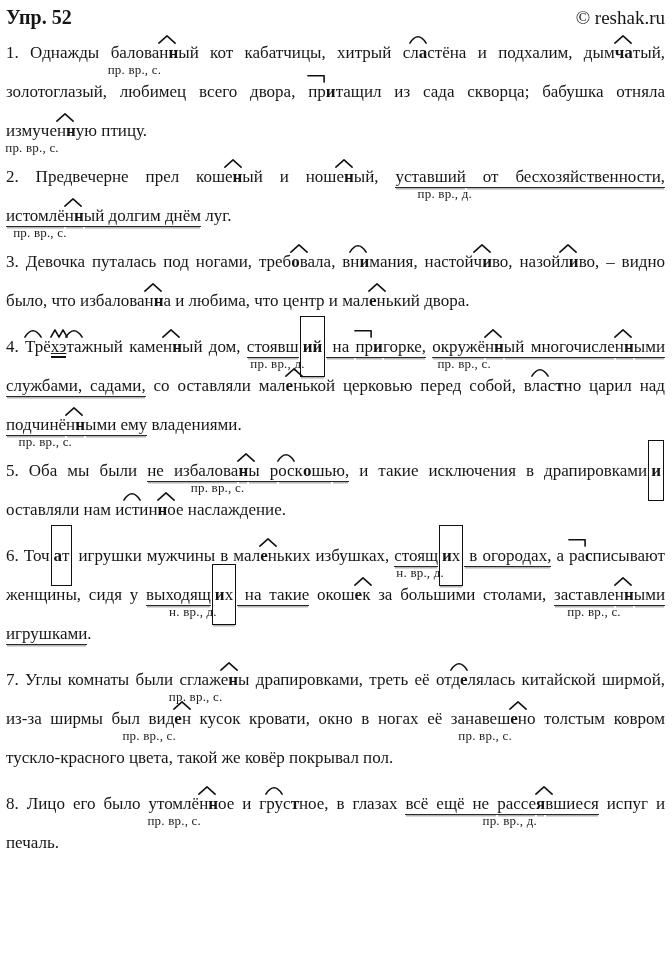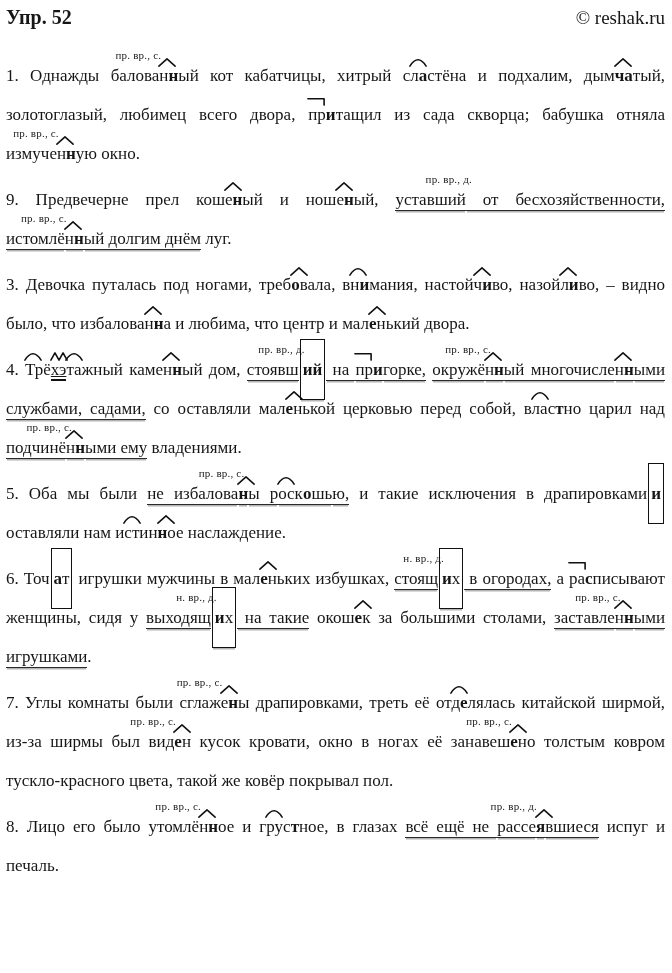--- a/index.html
+++ b/index.html
@@ -1,30 +1,30 @@
 <!DOCTYPE html>
 <html><head>
 <meta charset="utf-8">
 <style>
   html,body{margin:0;padding:0;background:#ffffff;}
   body{width:672px;color:#161616;font-family:"Liberation Serif", serif;}
   .page{padding:6px 7px 8px 6px;}
-  .hdr{display:flex;justify-content:space-between;align-items:baseline;margin-bottom:27px;}
+  .hdr{display:flex;justify-content:space-between;align-items:baseline;margin-bottom:4px;}
   .title{font-weight:bold;font-size:20px;}
   .copy{font-size:19px;}
   p.sent{margin:0 0 7px 0;font-size:17px;line-height:39px;text-align:justify;}
   .tok{position:relative;}
   .tok b{font-weight:bold;}
   
   .u{border-bottom:1px solid #2a2a2a;box-shadow:0 2.5px 0 -1px #b4b4b4;padding-bottom:1px;}
   
   .u2{border-bottom:2px solid #111;text-decoration:underline;}
   .box{border:1.5px solid #111;padding:20px 2px;margin:0 1px;}
   svg.mark{position:absolute;left:-1px;right:-1px;top:-8px;height:9px;overflow:visible;}
-  .lbl{position:absolute;font-size:11px;line-height:1;white-space:nowrap;font-weight:normal;color:#1d1d1d;letter-spacing:0.2px;}
+  .lbl{position:absolute;font-size:13px;line-height:1;white-space:nowrap;font-weight:normal;color:#1d1d1d;letter-spacing:0.2px;margin-top:36px;}
   .lbl.pre{right:90%;top:-16px;}
   .lbl.end{right:-6px;top:-16px;}
 </style>
 </head>
 <body>
 
 <div class="page">
   <div class="hdr">
     <span class="title">Упр. 52</span>
     <span class="copy">© reshak.ru</span>
@@ -33,22 +33,22 @@
       <p class="sent"><span class="tok">1. Однажды </span><span class="tok">балова</span><span class="tok">н<b>н</b><svg class="mark" viewBox="0 0 20 10" preserveAspectRatio="none">
             <path d="M1 9 L10 1 L19 9" fill="none" stroke="#111" stroke-width="1.6" stroke-linecap="round" stroke-linejoin="round" vector-effect="non-scaling-stroke"></path>
           </svg><span class="lbl pre">пр. вр., с.</span></span><span class="tok">ый кот кабатчицы, хитрый с</span><span class="tok">л<b>а</b>ст<svg class="mark" viewBox="0 0 20 10" preserveAspectRatio="none">
             <path d="M1 9 Q10 -5 19 9" fill="none" stroke="#111" stroke-width="1.6" stroke-linecap="round" stroke-linejoin="round" vector-effect="non-scaling-stroke"></path>
           </svg></span><span class="tok">ёна и подхалим, дым</span><span class="tok"><b>ча</b><svg class="mark" viewBox="0 0 20 10" preserveAspectRatio="none">
             <path d="M1 9 L10 1 L19 9" fill="none" stroke="#111" stroke-width="1.6" stroke-linecap="round" stroke-linejoin="round" vector-effect="non-scaling-stroke"></path>
           </svg></span><span class="tok">тый, золотоглазый, любимец всего двора, </span><span class="tok">пр<b>и</b><svg class="mark" viewBox="0 0 20 10" preserveAspectRatio="none">
             <path d="M1 2 L19 2 L19 9" fill="none" stroke="#111" stroke-width="1.6" stroke-linecap="round" stroke-linejoin="round" vector-effect="non-scaling-stroke"></path>
           </svg></span><span class="tok">тащил из сада скворца; бабушка отняла измуче</span><span class="tok">н<b>н</b><svg class="mark" viewBox="0 0 20 10" preserveAspectRatio="none">
             <path d="M1 9 L10 1 L19 9" fill="none" stroke="#111" stroke-width="1.6" stroke-linecap="round" stroke-linejoin="round" vector-effect="non-scaling-stroke"></path>
-          </svg><span class="lbl pre">пр. вр., с.</span></span><span class="tok">ую окно.</span></p>
-      <p class="sent"><span class="tok">9. Предвечерне прел кош</span><span class="tok">е<b>н</b><svg class="mark" viewBox="0 0 20 10" preserveAspectRatio="none">
+          </svg><span class="lbl pre">пр. вр., с.</span></span><span class="tok">ую птицу.</span></p>
+      <p class="sent"><span class="tok">2. Предвечерне прел кош</span><span class="tok">е<b>н</b><svg class="mark" viewBox="0 0 20 10" preserveAspectRatio="none">
             <path d="M1 9 L10 1 L19 9" fill="none" stroke="#111" stroke-width="1.6" stroke-linecap="round" stroke-linejoin="round" vector-effect="non-scaling-stroke"></path>
           </svg></span><span class="tok">ый и нош</span><span class="tok">е<b>н</b><svg class="mark" viewBox="0 0 20 10" preserveAspectRatio="none">
             <path d="M1 9 L10 1 L19 9" fill="none" stroke="#111" stroke-width="1.6" stroke-linecap="round" stroke-linejoin="round" vector-effect="non-scaling-stroke"></path>
           </svg></span><span class="tok">ый, </span><span class="tok u">уставший<span class="lbl end">пр. вр., д.</span></span><span class="tok u"> от бесхозяйственности, истомлё</span><span class="tok u">н<b>н</b><svg class="mark" viewBox="0 0 20 10" preserveAspectRatio="none">
             <path d="M1 9 L10 1 L19 9" fill="none" stroke="#111" stroke-width="1.6" stroke-linecap="round" stroke-linejoin="round" vector-effect="non-scaling-stroke"></path>
           </svg><span class="lbl pre">пр. вр., с.</span></span><span class="tok u">ый долгим днём</span><span class="tok"> луг.</span></p>
       <p class="sent"><span class="tok">3. Девочка путалась под ногами, треб</span><span class="tok"><b>о</b>ва<svg class="mark" viewBox="0 0 20 10" preserveAspectRatio="none">
             <path d="M1 9 L10 1 L19 9" fill="none" stroke="#111" stroke-width="1.6" stroke-linecap="round" stroke-linejoin="round" vector-effect="non-scaling-stroke"></path>
           </svg></span><span class="tok">ла, в</span><span class="tok">н<b>и</b>ма<svg class="mark" viewBox="0 0 20 10" preserveAspectRatio="none">
             <path d="M1 9 Q10 -5 19 9" fill="none" stroke="#111" stroke-width="1.6" stroke-linecap="round" stroke-linejoin="round" vector-effect="non-scaling-stroke"></path>

